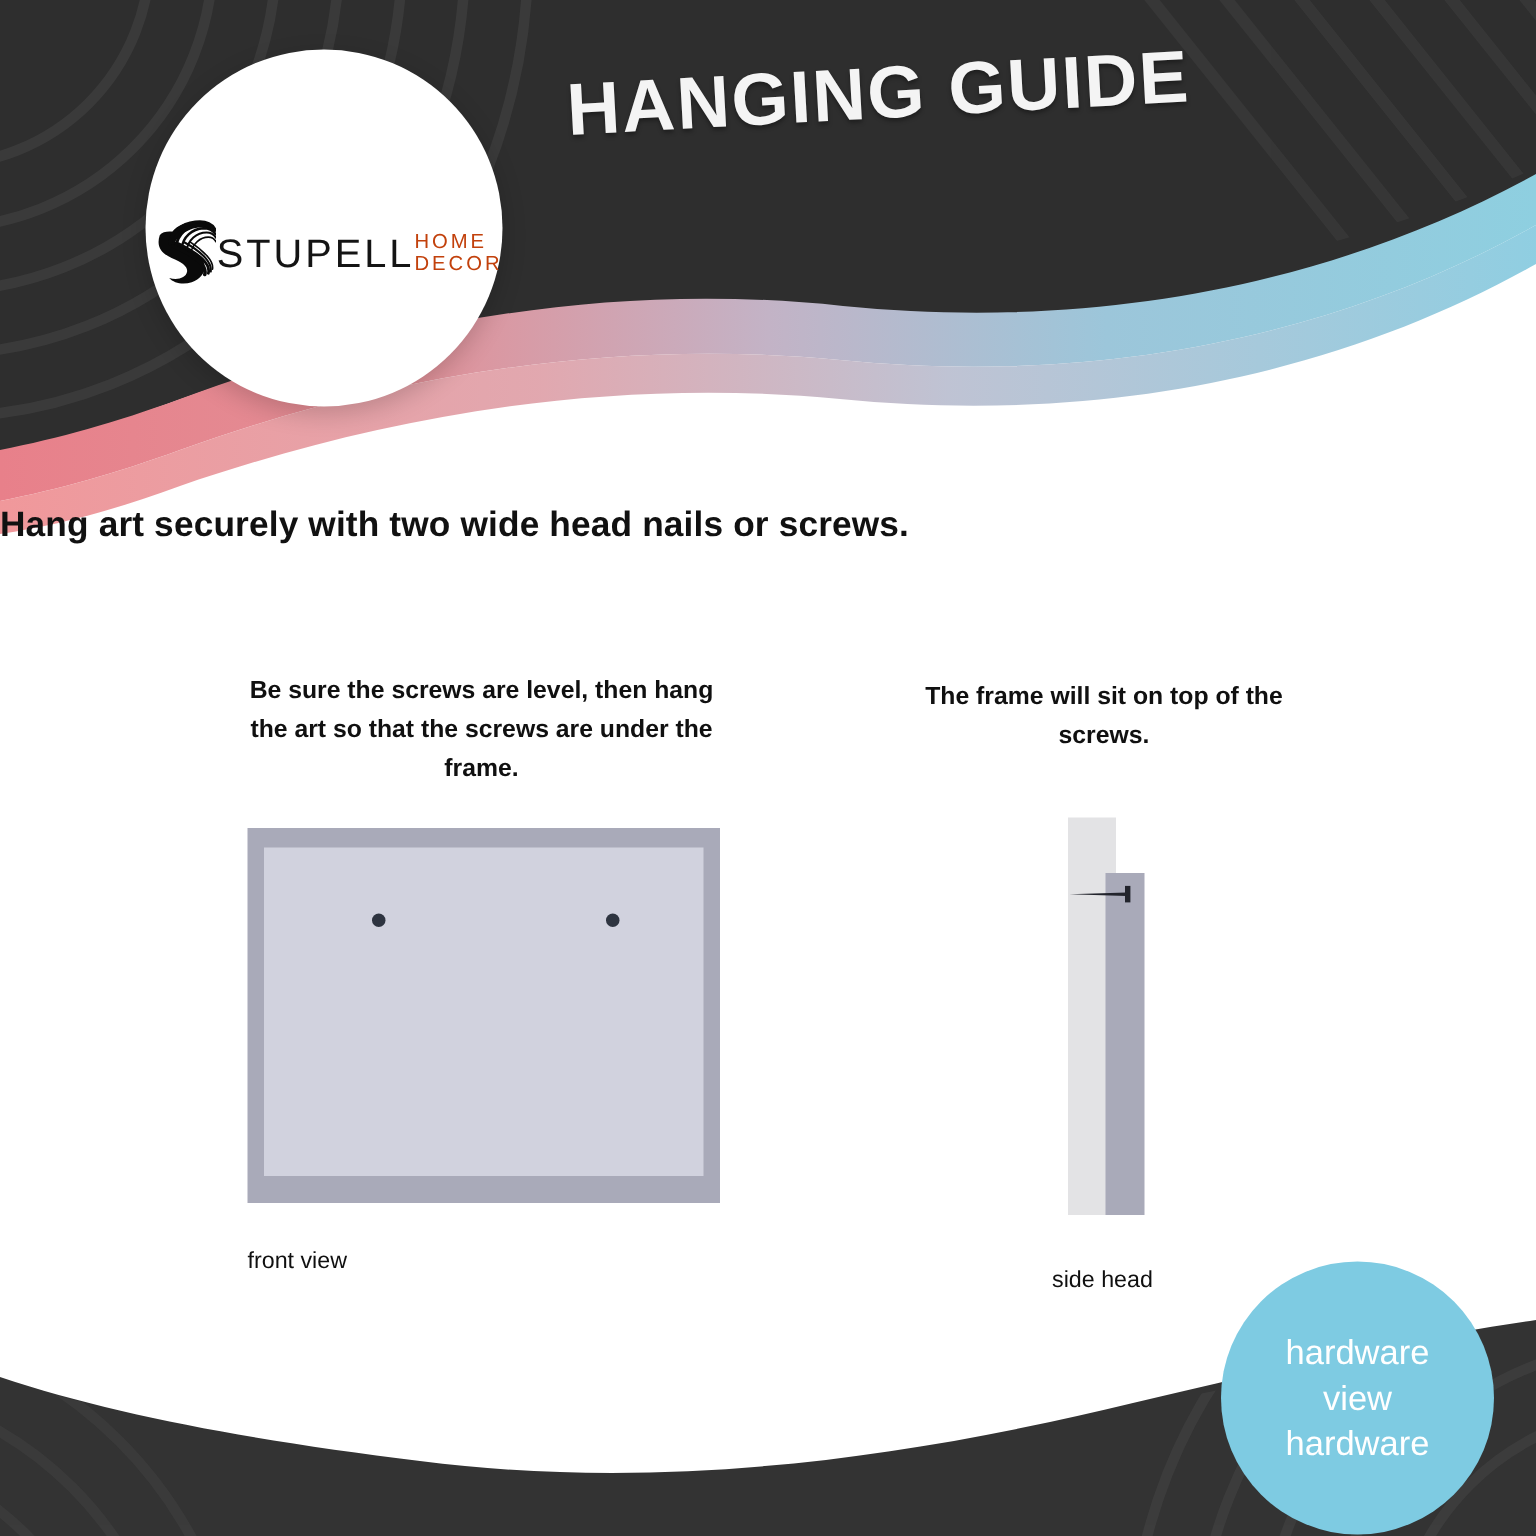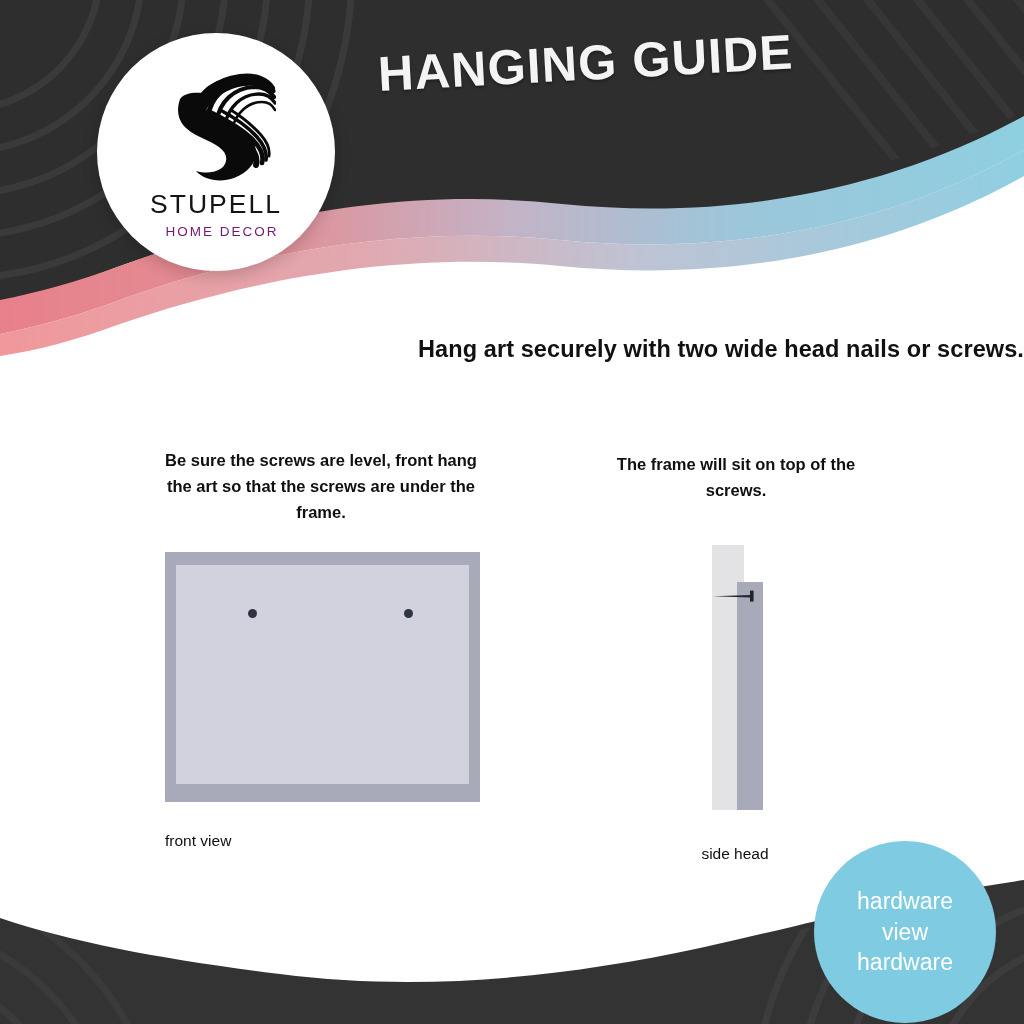--- a/index.html
+++ b/index.html
@@ -34,46 +34,44 @@
     position: absolute;
     left: 97px;
     top: 33px;
     width: 238px;
     height: 238px;
     border-radius: 50%;
     background: #ffffff;
     box-shadow: 0 5px 16px rgba(0,0,0,0.18);
     z-index: 20;
     display: flex;
-    flex-direction: column;
     align-items: center;
     justify-content: flex-start;
     padding-top: 28px;
   }
   #logo-mark {
     width: 120px;
     height: 122px;
     display: block;
   }
   #logo-word {
     font-size: 26.5px;
     letter-spacing: 2.0px;
     color: #141414;
     font-weight: 400;
     margin-top: 6px;
     font-family: "Liberation Sans", sans-serif;
   }
   #logo-sub {
     font-size: 13.5px;
     letter-spacing: 2.0px;
-    color: #701a75;
+    color: #c2410c;
     font-weight: 400;
     margin-top: 4px;
     font-family: "Liberation Sans", sans-serif;
-    margin-left: 12px;
   }
 
   
   #header-title {
     position: absolute;
     left: 378px;
     top: 46px;
     z-index: 15;
     font-size: 49px;
     font-weight: 700;
@@ -99,21 +97,21 @@
     z-index: 12;
     font-family: "Liberation Sans", sans-serif;
   }
 
   
   #main-instruction {
     position: absolute;
     left: 0;
     top: 336px;
     width: 1024px;
-    text-align: right;
+    text-align: left;
     font-size: 23.5px;
     font-weight: 600;
     color: #111111;
     letter-spacing: 0.1px;
     z-index: 12;
     font-family: "Liberation Sans", sans-serif;
   }
 
   
   #diagrams {
@@ -366,21 +364,21 @@
     <div id="logo-sub">HOME DECOR</div>
   </div>
 
   <div id="header-title">HANGING GUIDE</div>
 
 
   <div id="main-instruction">Hang art securely with two wide head nails or screws.</div>
 
   <div id="diagrams">
 
-    <div class="caption" id="caption-front">Be sure the screws are level, front hang the art so that the screws are under the frame.</div>
+    <div class="caption" id="caption-front">Be sure the screws are level, then hang the art so that the screws are under the frame.</div>
 
     <div class="caption" id="caption-side">The frame will sit on top of the screws.</div>
 
     <div id="front-frame">
       <div id="front-mat">
         <div class="screw-dot" id="screw-dot-left"></div>
         <div class="screw-dot" id="screw-dot-right"></div>
       </div>
     </div>
     <div id="label-front">front view</div>

